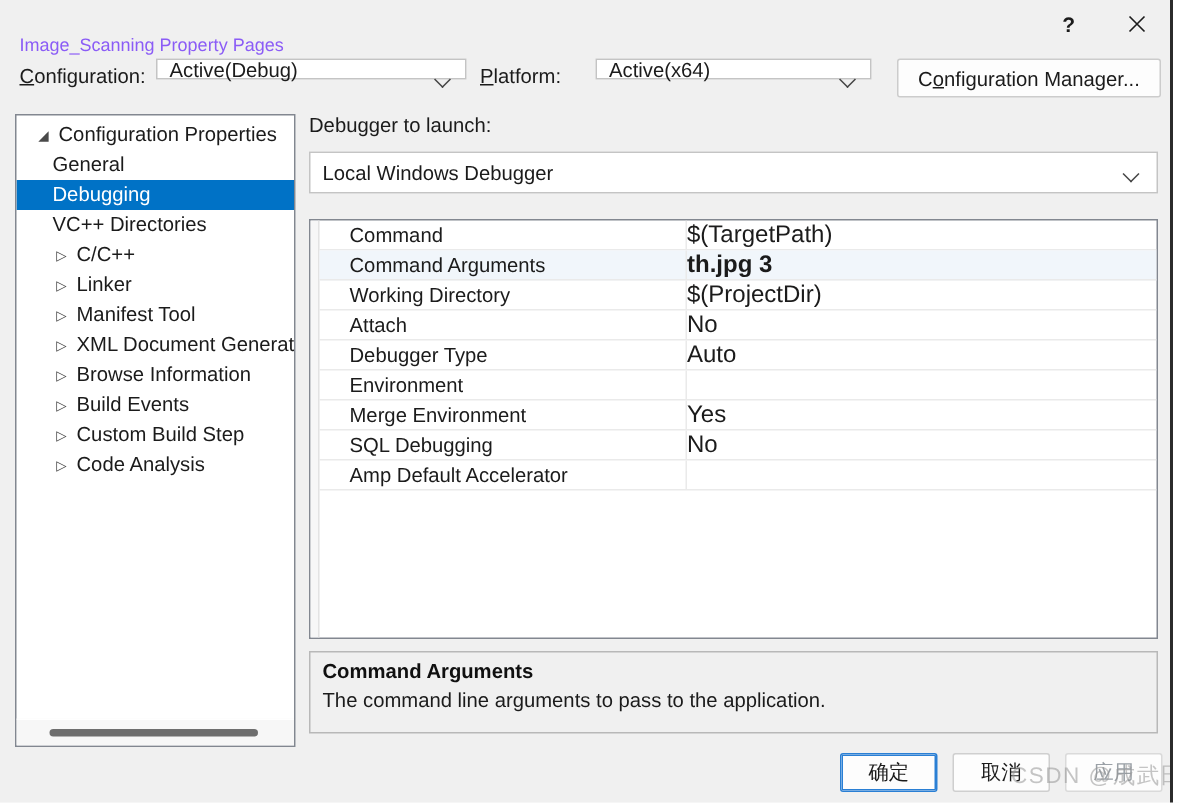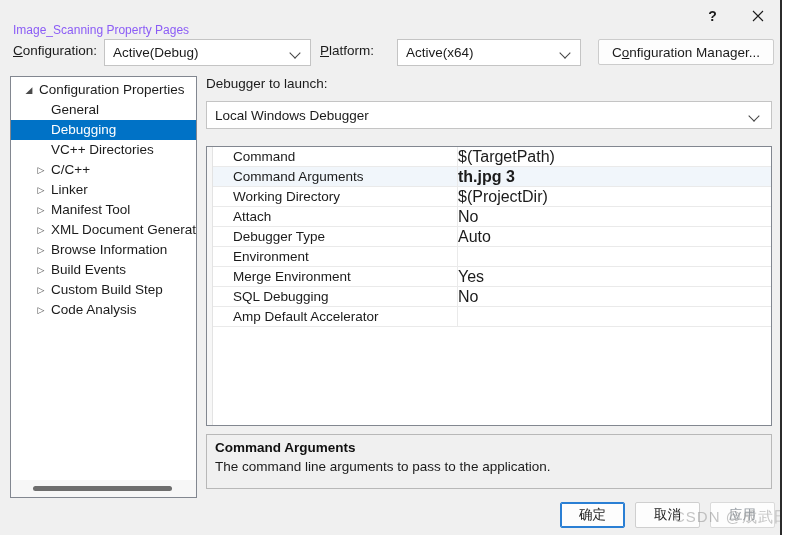--- a/index.html
+++ b/index.html
@@ -86,21 +86,21 @@
     top: 7px;
     white-space: nowrap;
   }
   .mn { text-decoration: underline; text-underline-offset: 1px; }
 
   .combo {
     position: absolute;
     box-sizing: border-box;
     background: #ffffff;
     border: 1px solid #c4c4c4;
-    height: 27px;
+    height: 14px;
     display: flex;
     align-items: center;
     padding-left: 8px;
     font-size: 13.5px;
     color: #1b1b1b;
     cursor: default;
   }
   .combo .chev {
     position: absolute;
     right: 9px;
@@ -180,21 +180,21 @@
     display: flex;
     align-items: center;
     justify-content: center;
     font-size: 9px;
     color: #4a4a4a;
   }
   .tnode .tlabel {
     display: inline-block;
     padding-left: 16px;
   }
-  .tnode.lvl2 { padding-left: 40px; }
+  .tnode.lvl2 { padding-left: 24px; }
   .tnode.lvl2 .tlabel { padding-left: 0; }
   .tnode.lvl2-arrow { padding-left: 24px; }
   .tnode.lvl2-arrow .arrow { left: 24px; }
   .tnode.lvl2-arrow .tlabel { padding-left: 16px; }
   .tnode.selected {
     background: #0072c6;
   }
   .tnode.selected .tlabel { color: #ffffff; }
 
   .tree-hscroll {

